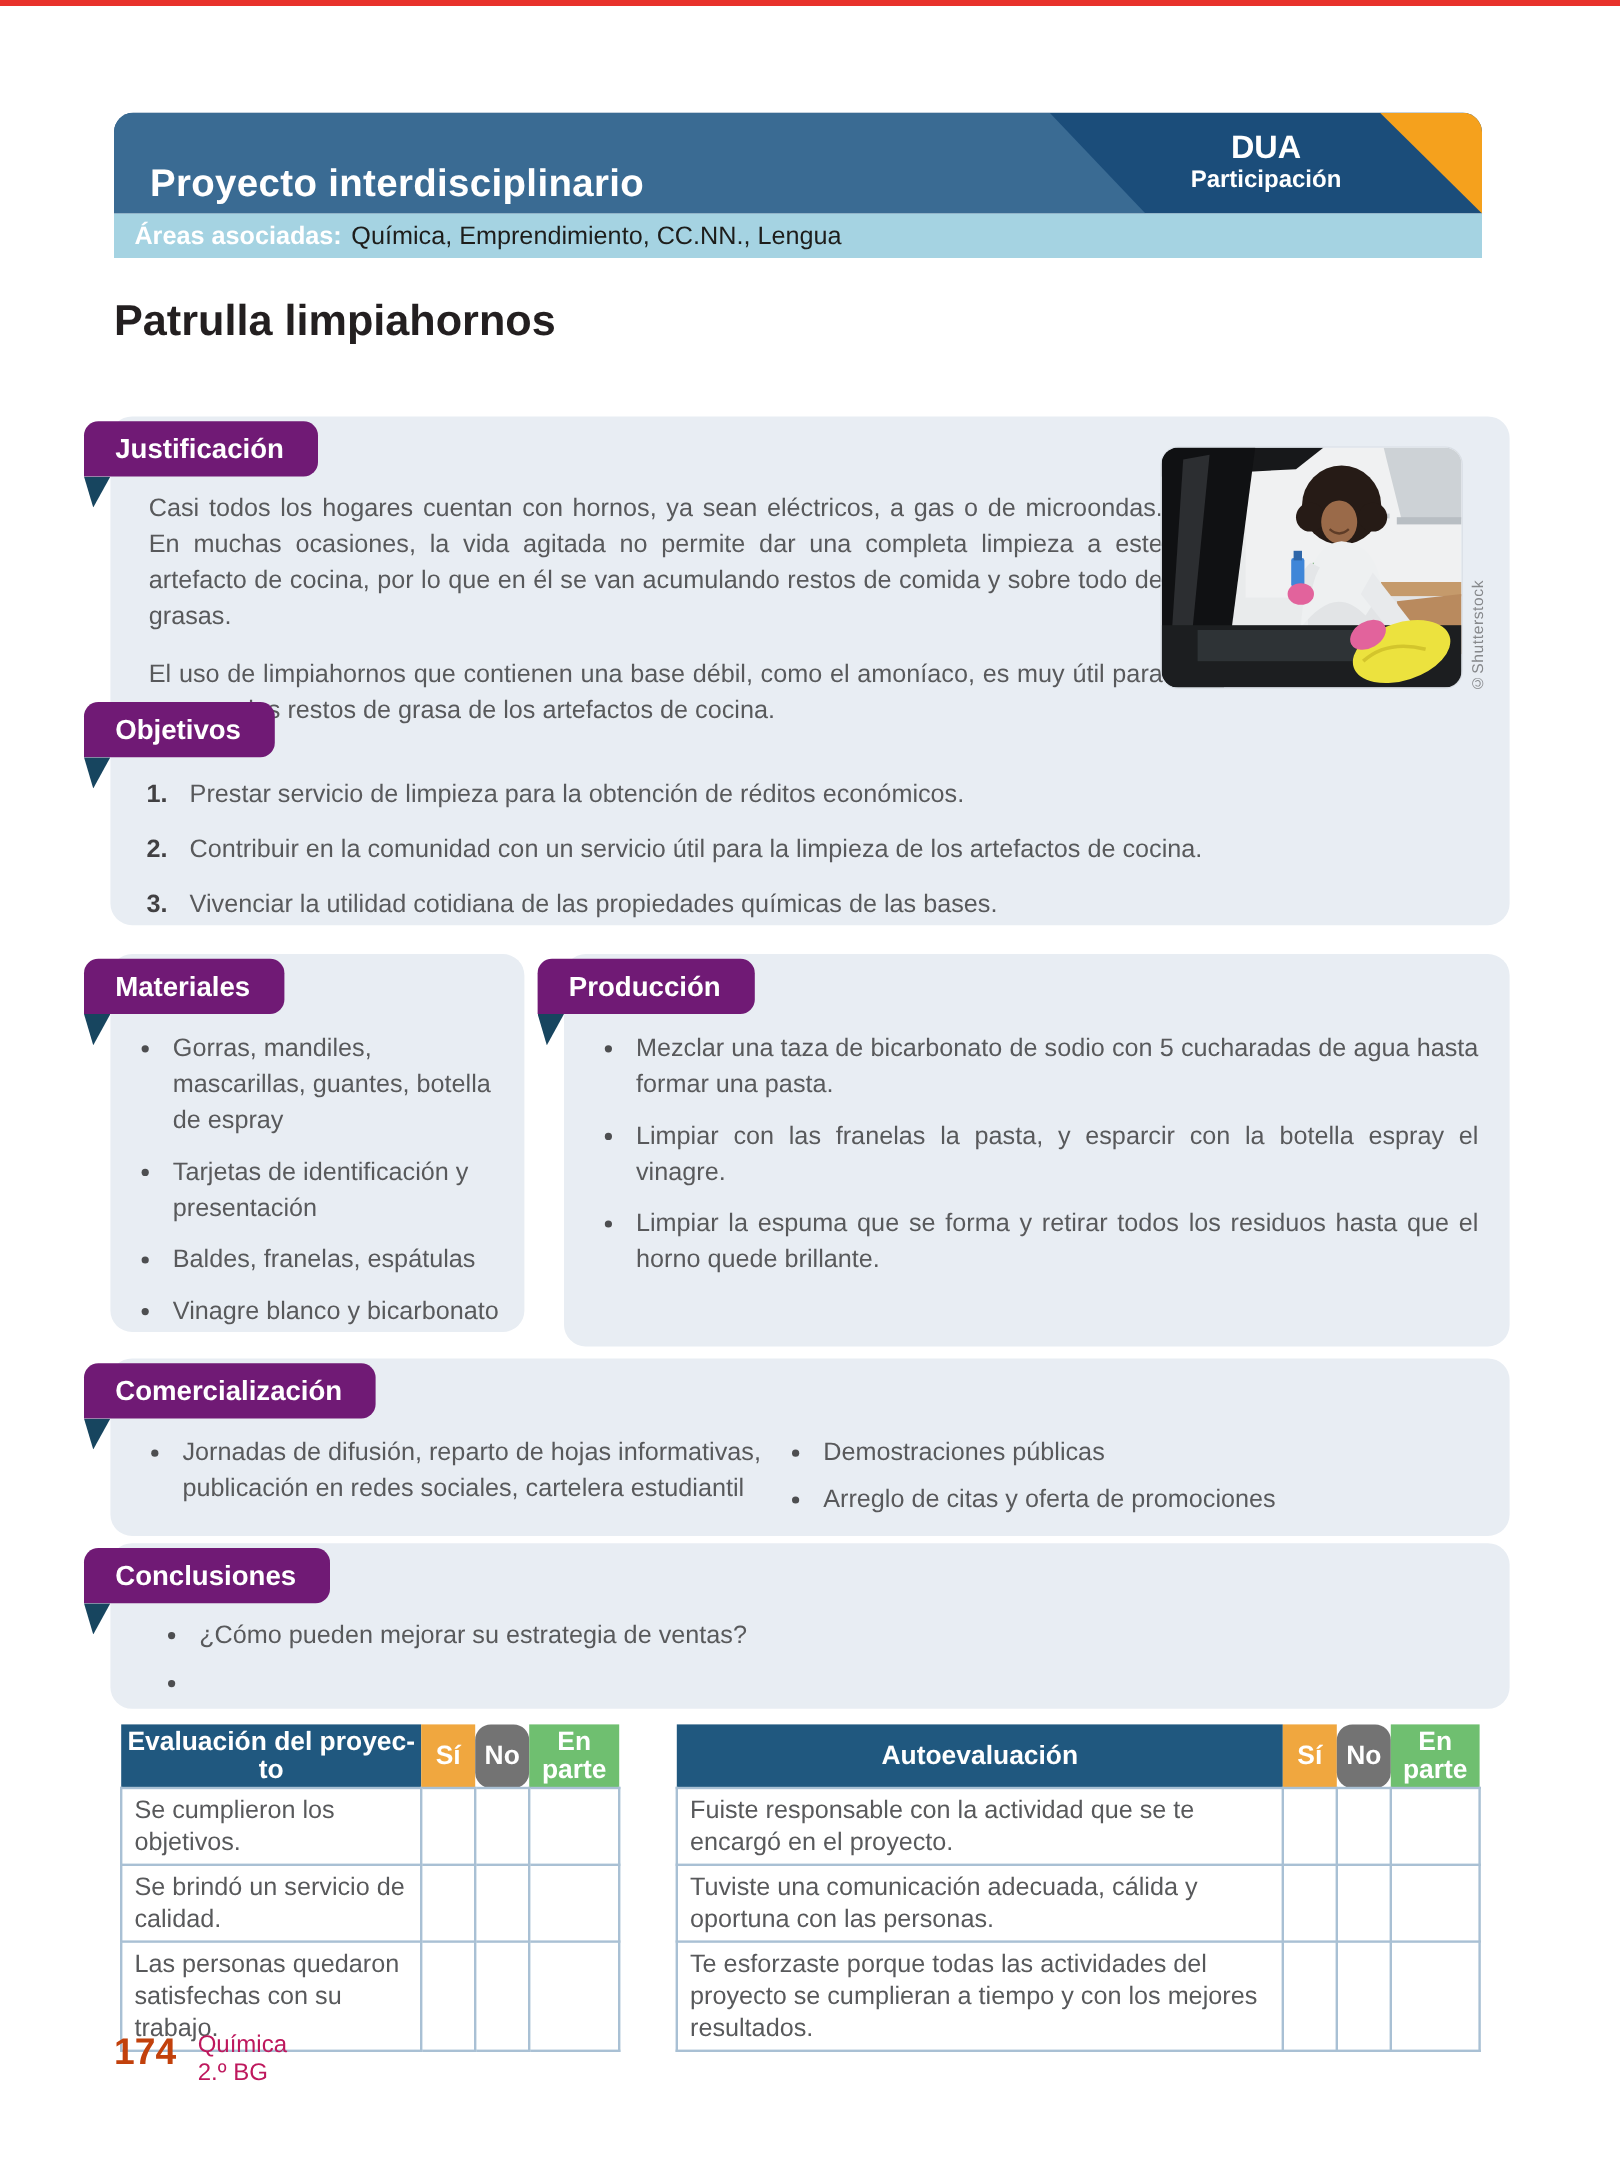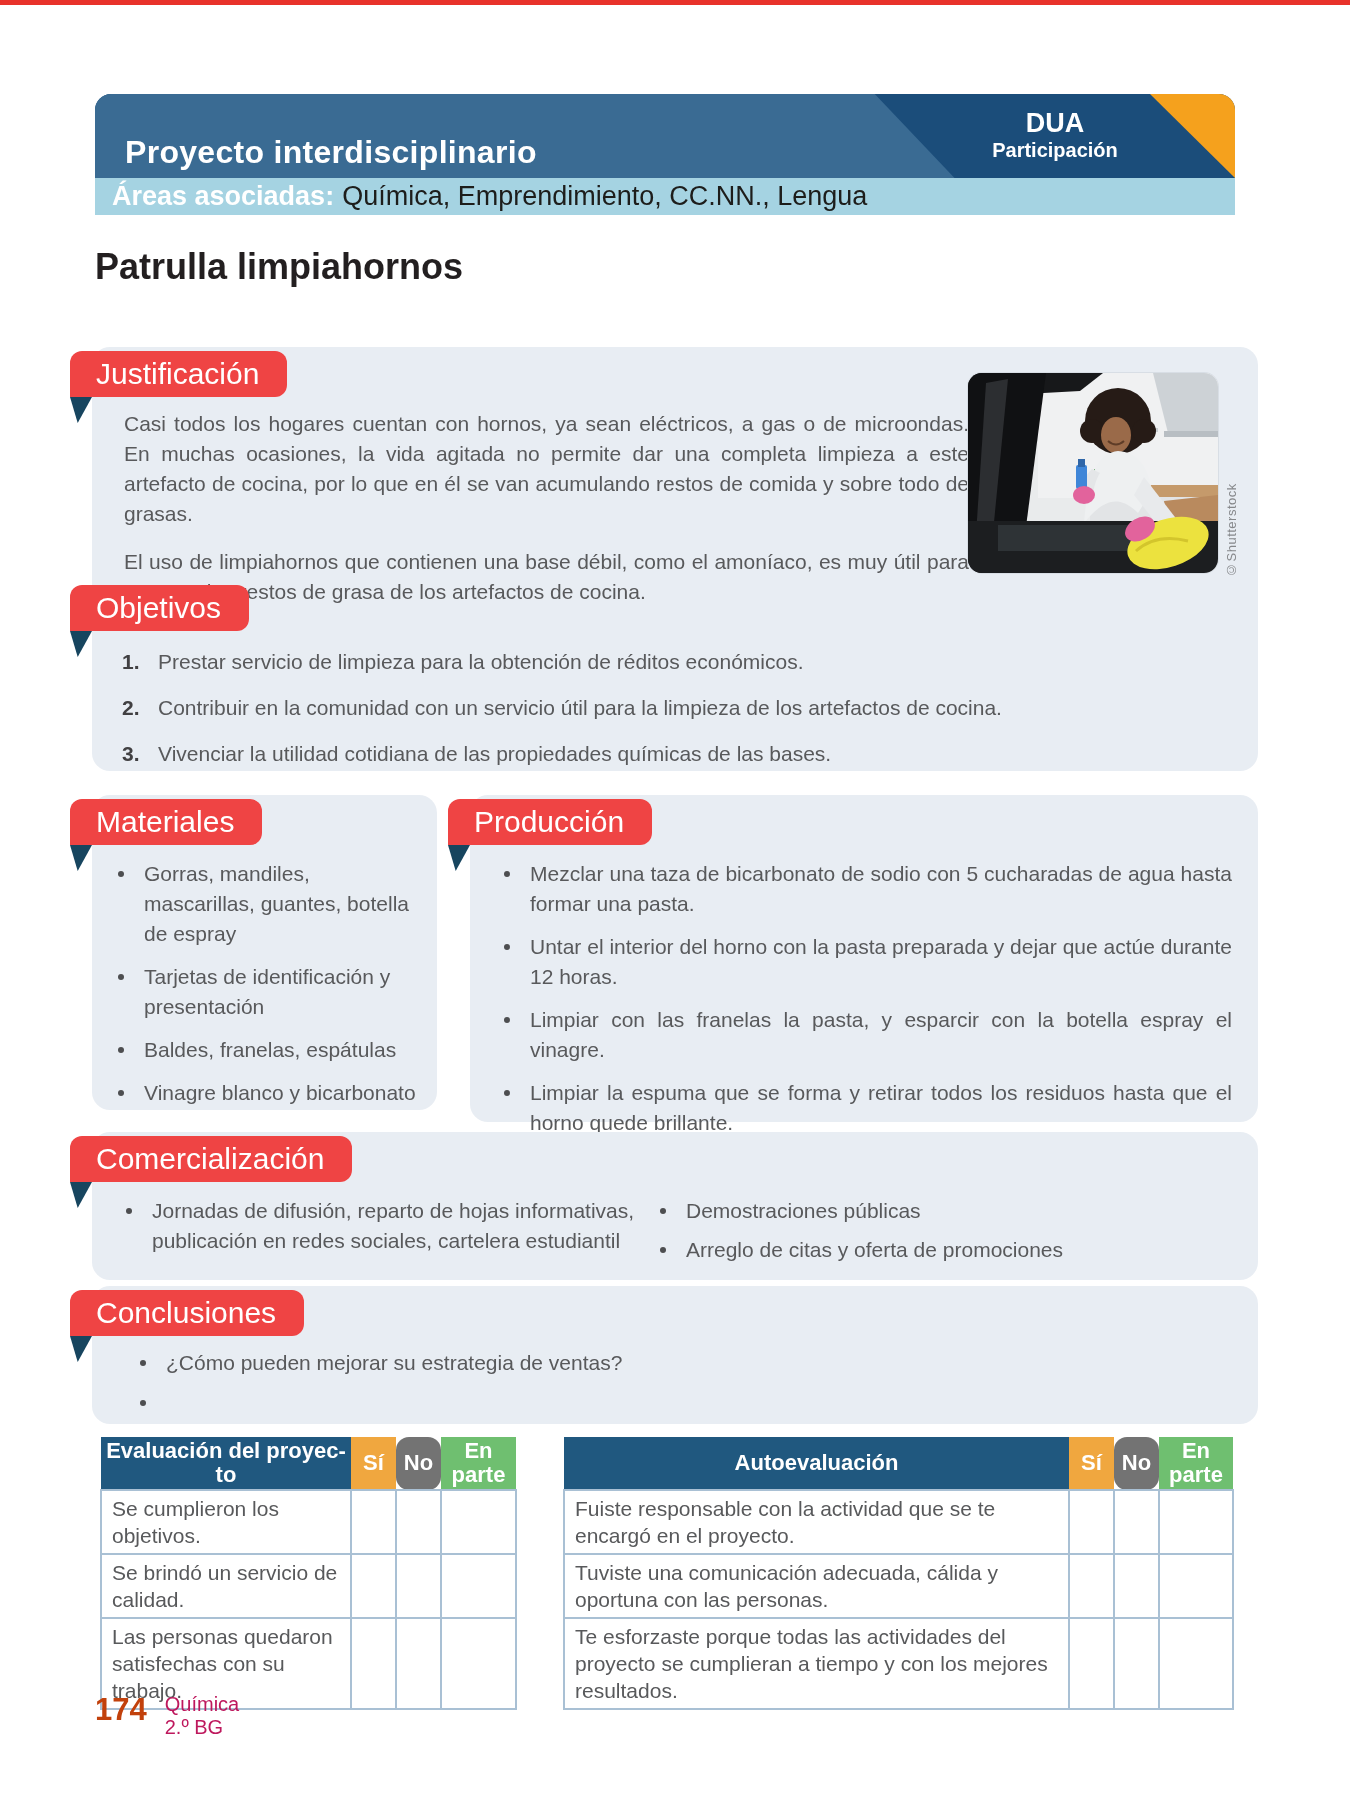--- a/index.html
+++ b/index.html
@@ -9,29 +9,29 @@
   .topline{position:absolute;left:0;top:0;width:1350px;height:5px;background:#e8322b;}
 
   
   .banner{position:absolute;left:95px;top:94px;width:1140px;height:84px;border-radius:16px 16px 0 0;overflow:hidden;background:#1b4d7a;}
   .banner-main{position:absolute;inset:0;background:#3a6b93;clip-path:polygon(0 0,68.4% 0,75.4% 100%,0 100%);}
   .banner-orange{position:absolute;right:0;top:0;width:85px;height:84px;background:#f5a11d;clip-path:polygon(0 0,100% 0,100% 100%);}
   .banner-title{position:absolute;left:30px;top:16px;height:84px;line-height:84px;color:#ffffff;font-size:32px;font-weight:bold;letter-spacing:.3px;}
   .banner-dua{position:absolute;left:860px;top:14px;width:200px;text-align:center;color:#fff;}
   .banner-dua .l1{font-size:27px;font-weight:bold;line-height:30px;}
   .banner-dua .l2{font-size:20px;font-weight:bold;line-height:24px;}
-  .areas-bar{position:absolute;left:95px;top:178px;width:1140px;height:37px;background:#a5d3e2;line-height:37px;font-size:27px;padding-left:17px;box-sizing:border-box;white-space:nowrap;}
+  .areas-bar{position:absolute;left:95px;top:178px;width:1140px;height:37px;background:#a5d3e2;line-height:37px;font-size:21px;padding-left:17px;box-sizing:border-box;white-space:nowrap;}
   .areas-bar .lab{color:#ffffff;font-weight:bold;}
   .areas-bar .val{color:#1d1d1b;margin-left:8px;}
 
   .page-title{position:absolute;left:95px;top:246px;font-size:36px;font-weight:bold;color:#231f20;}
 
   
   .panel{position:absolute;background:#e8edf3;border-radius:18px;}
-  .tab{position:absolute;left:-22px;background:#ef4444;color:#ffffff;font-weight:normal;font-size:30px;line-height:28px;padding:9px 28px 9px 26px;border-radius:12px 12px 12px 0;white-space:nowrap;}
+  .tab{position:absolute;left:-22px;background:#701a75;color:#ffffff;font-weight:bold;font-size:23px;line-height:28px;padding:9px 28px 9px 26px;border-radius:12px 12px 12px 0;white-space:nowrap;}
   .tab::after{content:"";position:absolute;left:0;top:100%;width:22px;height:26px;background:#17455f;clip-path:polygon(0 0,100% 0,35% 100%);}
 
   .body-text,.li-text{color:#58595b;font-size:21px;line-height:30px;}
   .just-paras{position:absolute;left:32px;top:62px;width:845px;}
   .just-paras p{margin:0 0 18px 0;text-align:justify;}
 
   .photo{position:absolute;left:876px;top:26px;width:250px;height:200px;border-radius:14px;overflow:hidden;box-shadow:0 0 0 1px #d8dee5;}
   .credit{position:absolute;left:1132px;top:40px;height:190px;writing-mode:vertical-rl;transform:rotate(180deg);font-size:13px;color:#86888b;letter-spacing:.5px;text-align:left;}
 
   .num-list{position:absolute;left:30px;top:300px;width:1110px;}
@@ -170,24 +170,20 @@
 
   <section class="panel" style="left:470px;top:795px;width:788px;height:327px;">
     <div class="tab" style="top:4px;">Producción</div>
     <div class="bul-list justify" style="left:26px;top:64px;width:736px;">
       <div class="bul-item">
           <span class="dot"></span>
           <span class="li-text">Mezclar una taza de bicarbonato de sodio con 5 cucharadas de agua hasta formar una pasta.</span>
         </div>
       <div class="bul-item">
           <span class="dot"></span>
-          <span class="li-text">Untar el interior del horno con la pasta preparada y dejar que actúe durante 12 horas.</span>
-        </div>
-      <div class="bul-item">
-          <span class="dot"></span>
           <span class="li-text">Limpiar con las franelas la pasta, y esparcir con la botella espray el vinagre.</span>
         </div>
       <div class="bul-item">
           <span class="dot"></span>
           <span class="li-text">Limpiar la espuma que se forma y retirar todos los residuos hasta que el horno quede brillante.</span>
         </div>
     </div>
   </section>
 
   <section class="panel" style="left:92px;top:1132px;width:1166px;height:148px;">

